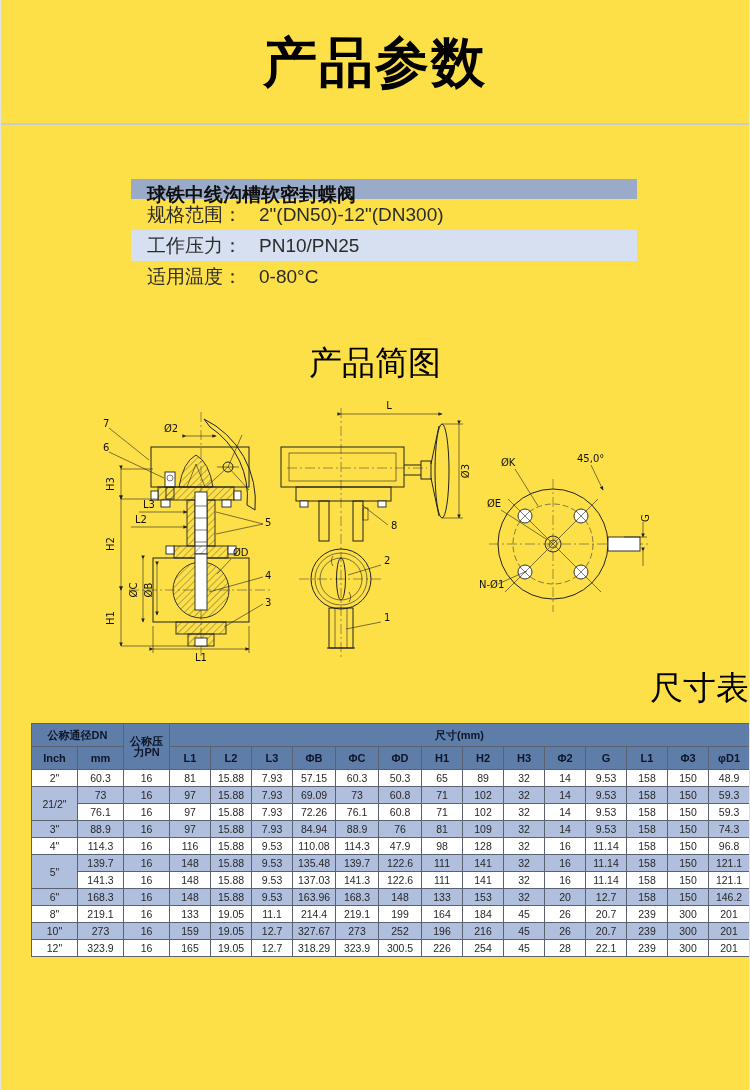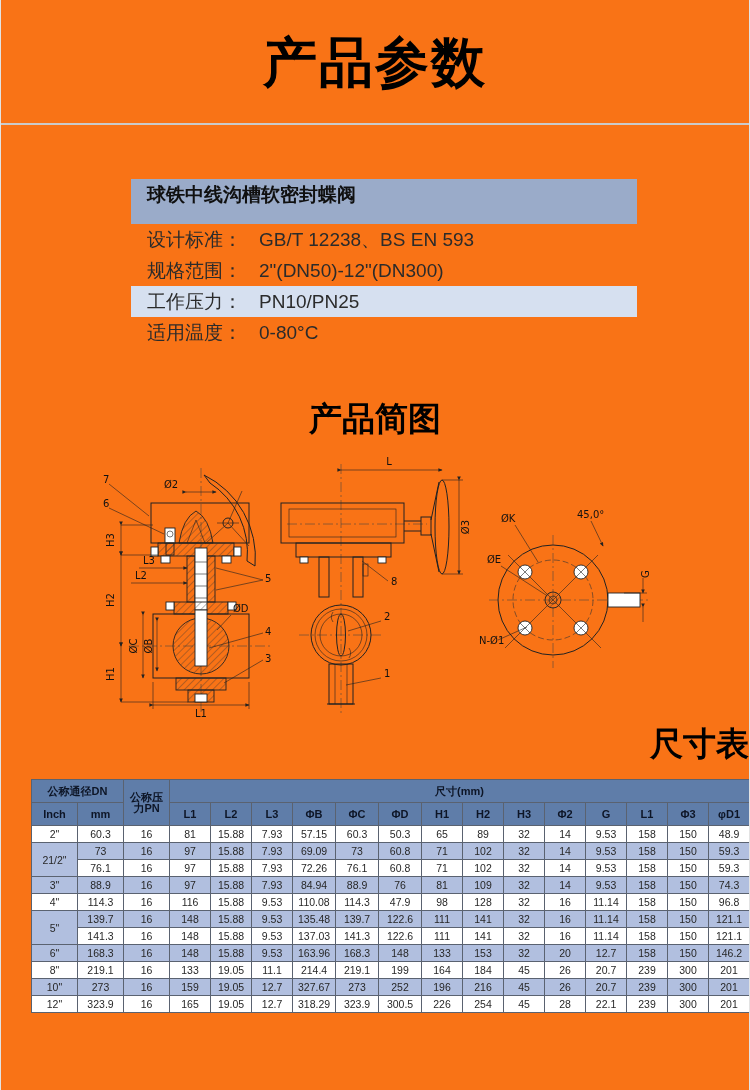--- a/index.html
+++ b/index.html
@@ -1,40 +1,40 @@
 <!DOCTYPE html>
 <html><head>
 <meta charset="utf-8">
 <style>
   html,body{margin:0;padding:0;background:#fff;}
   .page{
-    width:750px;height:1090px;margin:0 auto;background:#f97316;position:relative;
+    width:750px;height:1090px;margin:0 auto;background:#fde047;position:relative;
     font-family:"Liberation Sans","DejaVu Sans",sans-serif;color:#222;overflow:hidden;
     border-left:1px solid #e3e3e3;border-right:1px solid #e3e3e3;box-sizing:border-box;
   }
   
   .main-title{
     margin-top:26px;text-align:center;font-size:54px;font-weight:800;color:#000;
     letter-spacing:2px;line-height:72px;
   }
   .title-divider{margin-top:25px;height:2px;background:#cbcbcb;width:100%;}
   
   .spec{margin:54px 0 0 130px;width:506px;}
   .spec-header{
-    height:45px;line-height:31px;padding-left:16px;font-size:19px;font-weight:600;
+    height:20px;line-height:31px;padding-left:16px;font-size:19px;font-weight:600;
     color:#101010;box-sizing:border-box;
   }
   .spec-row{
     height:31px;display:flex;align-items:center;padding-left:16px;font-size:19px;
     color:#2b2b2b;box-sizing:border-box;
   }
   .spec-label{width:112px;flex:0 0 112px;}
   .spec-value{white-space:nowrap;}
   
-  .section-title{ text-align:center;font-size:33px;font-weight:700;color:#000;line-height:42px; }
+  .section-title{ text-align:center;font-size:33px;font-weight:400;color:#000;line-height:42px; }
   .st-diagram{margin-top:50px;}
   .st-dims{margin-top:1px;text-align:right;}
   
   .diagram-wrap{margin-top:10px;height:272px;}
   svg{display:block;}
   .ln{stroke:#222;stroke-width:1;fill:none;}
   .thin{stroke:#222;stroke-width:.6;fill:none;}
   .cl{stroke:#444;stroke-width:.55;fill:none;stroke-dasharray:10 3 2 3;}
   .dash{stroke:#333;stroke-width:.6;fill:none;stroke-dasharray:6 3;}
   .hat{stroke:#222;stroke-width:.9;fill:url(#hatch);}
@@ -57,24 +57,20 @@
 </head>
 <body>
 
 <div class="page">
 
   <div class="main-title">产品参数</div>
   <div class="title-divider"></div>
 
   <div class="spec">
     <div class="spec-header" style="background:#9aabc9">球铁中线沟槽软密封蝶阀</div>
-    <div class="spec-row">
-      <span class="spec-label">设计标准：</span>
-      <span class="spec-value">GB/T 12238、BS EN 593</span>
-    </div>
     <div class="spec-row">
       <span class="spec-label">规格范围：</span>
       <span class="spec-value">2"(DN50)-12"(DN300)</span>
     </div>
     <div class="spec-row" style="background:#d6e0f0">
       <span class="spec-label">工作压力：</span>
       <span class="spec-value">PN10/PN25</span>
     </div>
     <div class="spec-row">
       <span class="spec-label">适用温度：</span>

